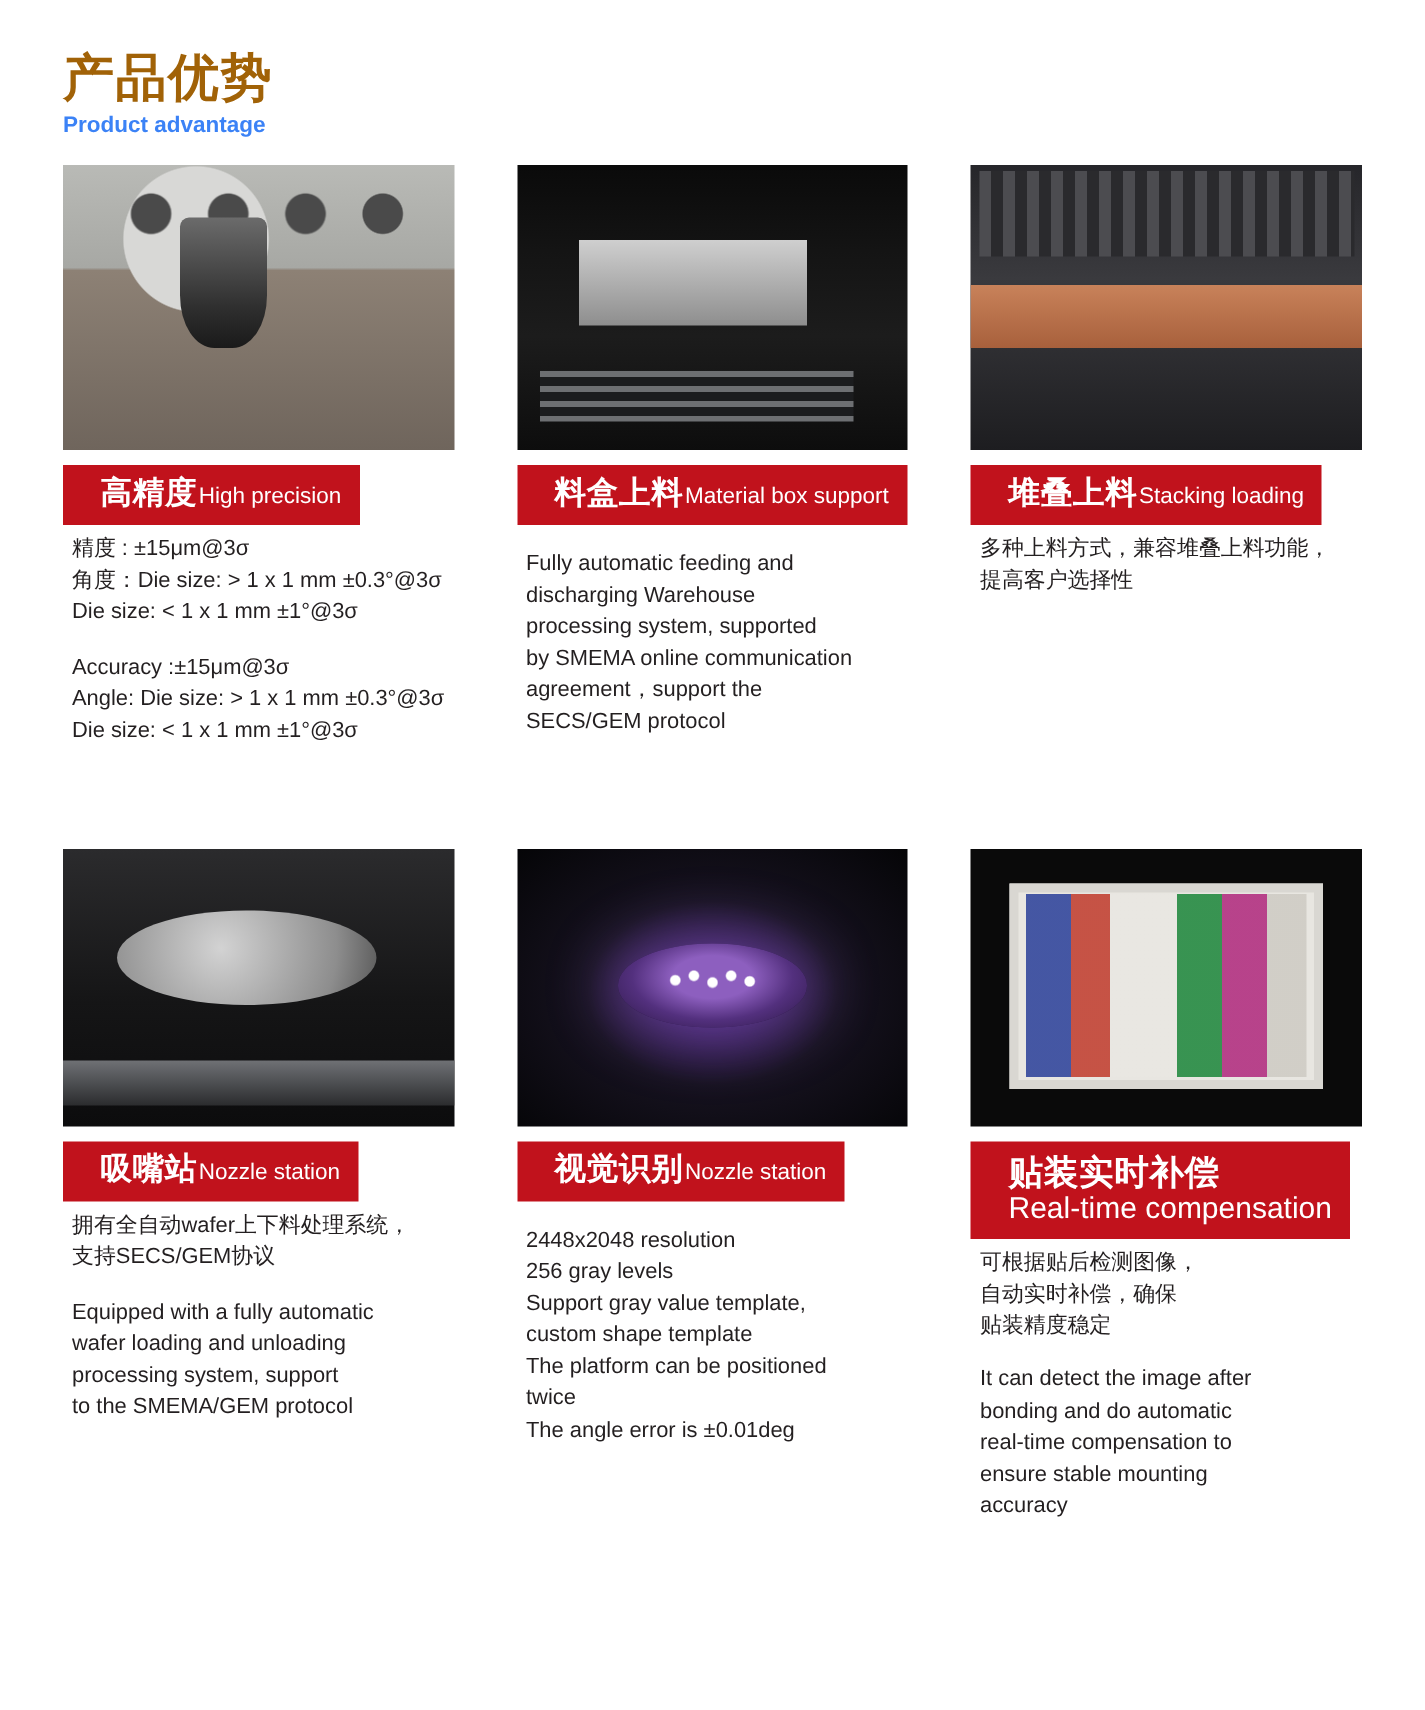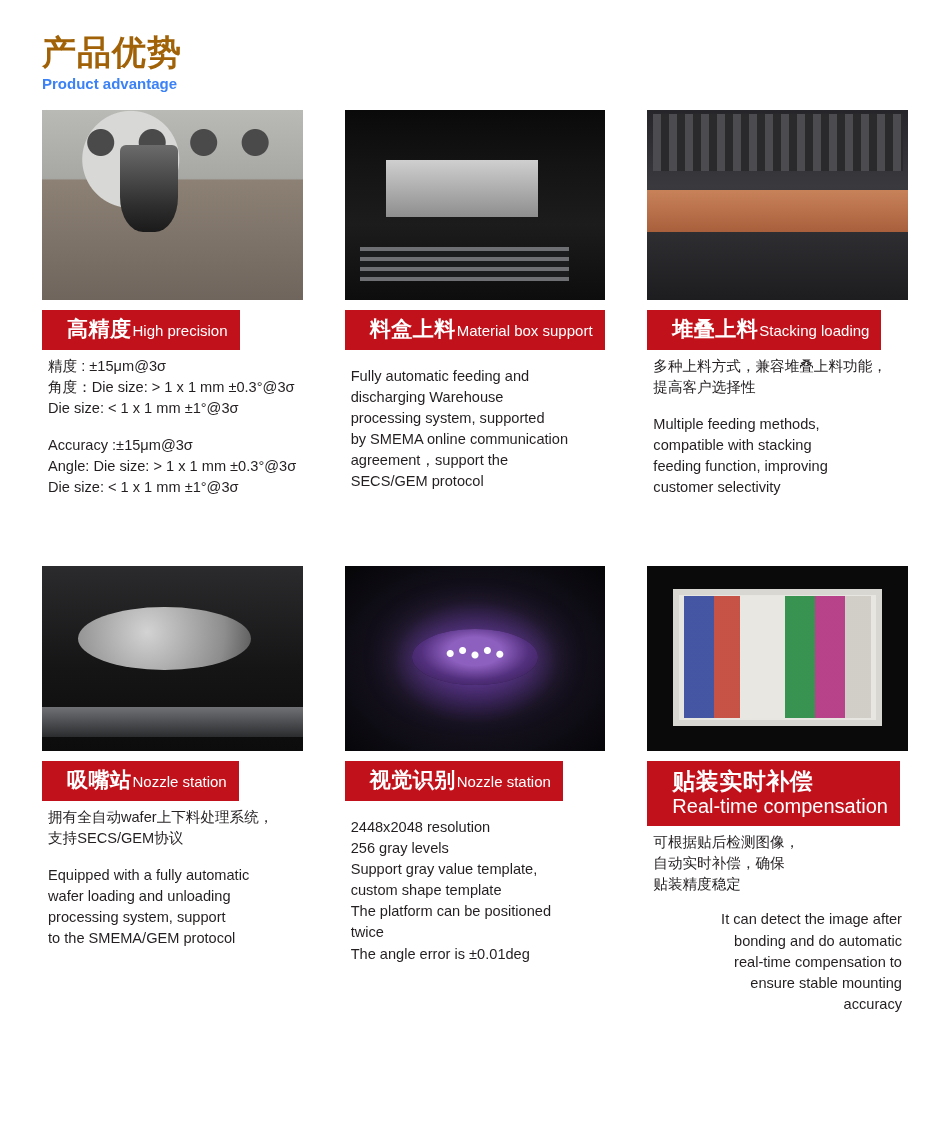--- a/index.html
+++ b/index.html
@@ -249,21 +249,20 @@
     line-height: 1.45;
     color: #231f20;
     white-space: pre-line;
     margin: 6px;
   }
   .body-en {
     margin-top: 16px;
   }
   .gap-small .body-en {
     margin-top: 14px;
-    text-align: right;
   }
   .row2 {
     margin-top: 56px;
   }
 </style>
 </head>
 <body>
 
 <div class="page">
 
@@ -300,24 +299,20 @@
 SECS/GEM protocol</p>
     </div>
 
     <div class="cell">
       <div class="photo ph3"></div>
       <div class="banner">
         <span class="b-cn">堆叠上料</span><span class="b-en">Stacking loading</span>
       </div>
       <p class="body-cn">多种上料方式，兼容堆叠上料功能，
 提高客户选择性</p>
-      <p class="body-en">Multiple feeding methods,
-compatible with stacking
-feeding function, improving
-customer selectivity</p>
     </div>
 
     <div class="cell tall row2">
       <div class="photo ph4"></div>
       <div class="banner">
         <span class="b-cn">吸嘴站</span><span class="b-en">Nozzle station</span>
       </div>
       <p class="body-cn">拥有全自动wafer上下料处理系统，
 支持SECS/GEM协议</p>
       <p class="body-en">Equipped with a fully automatic

